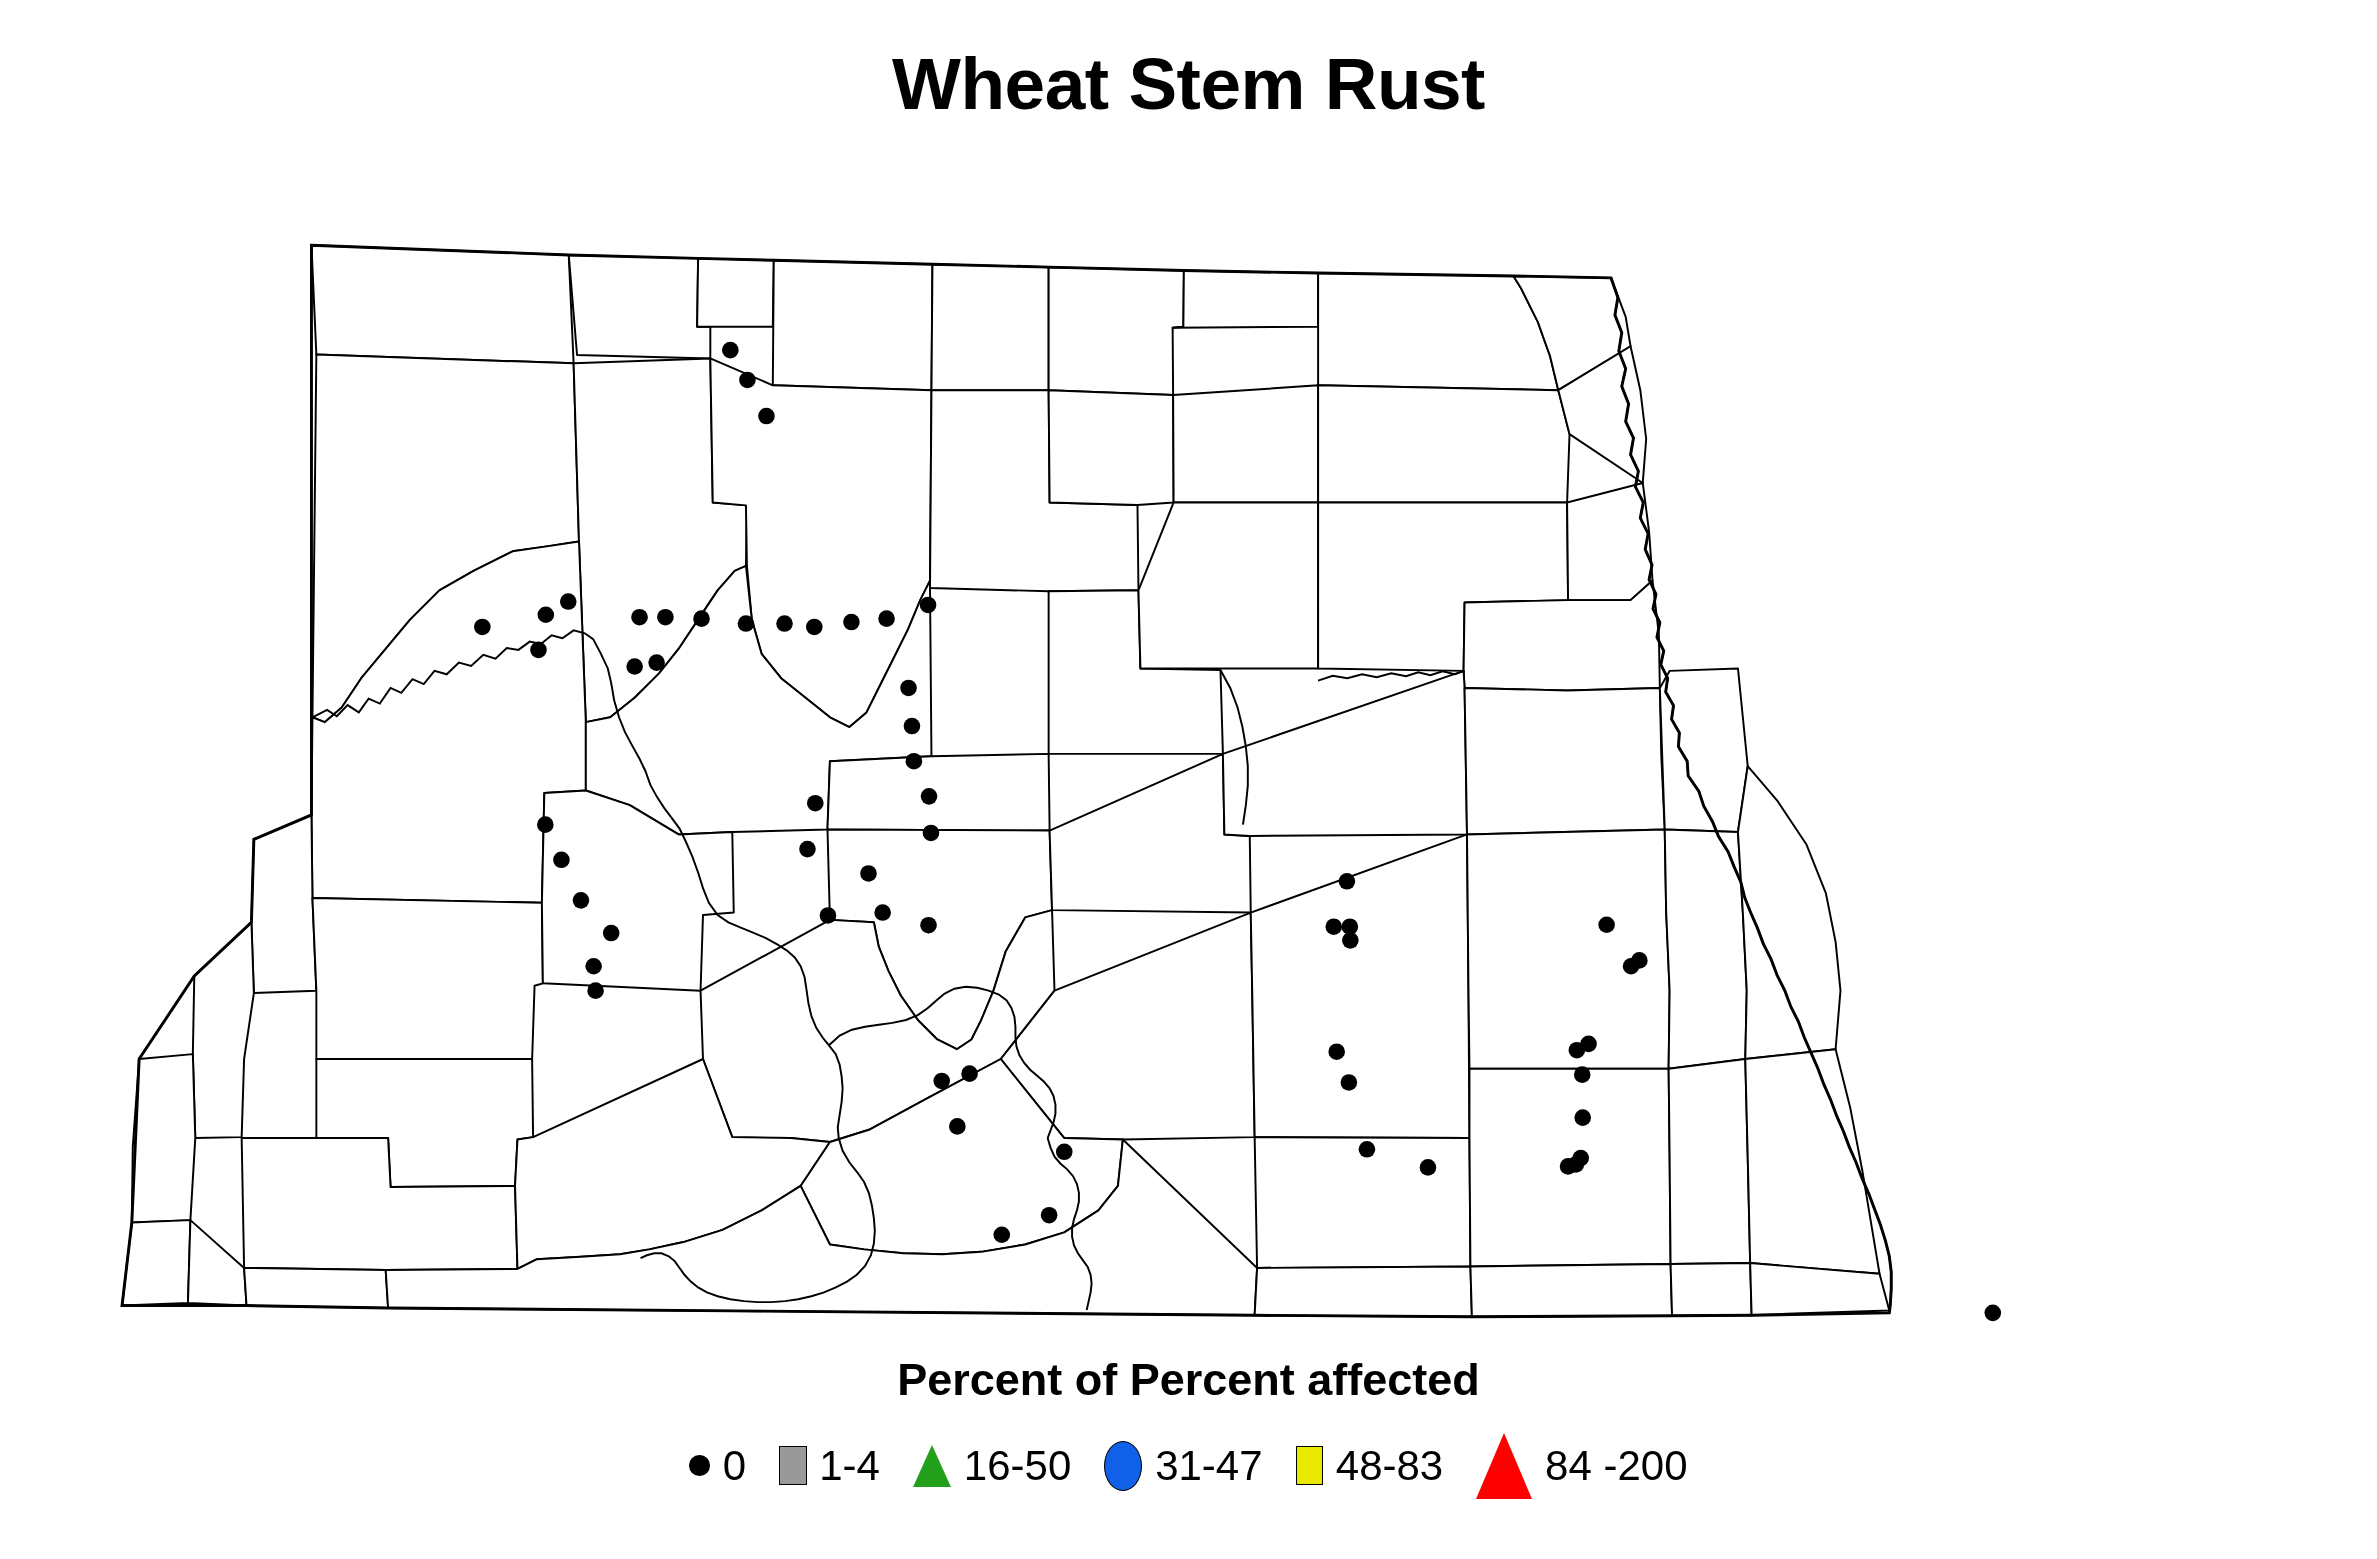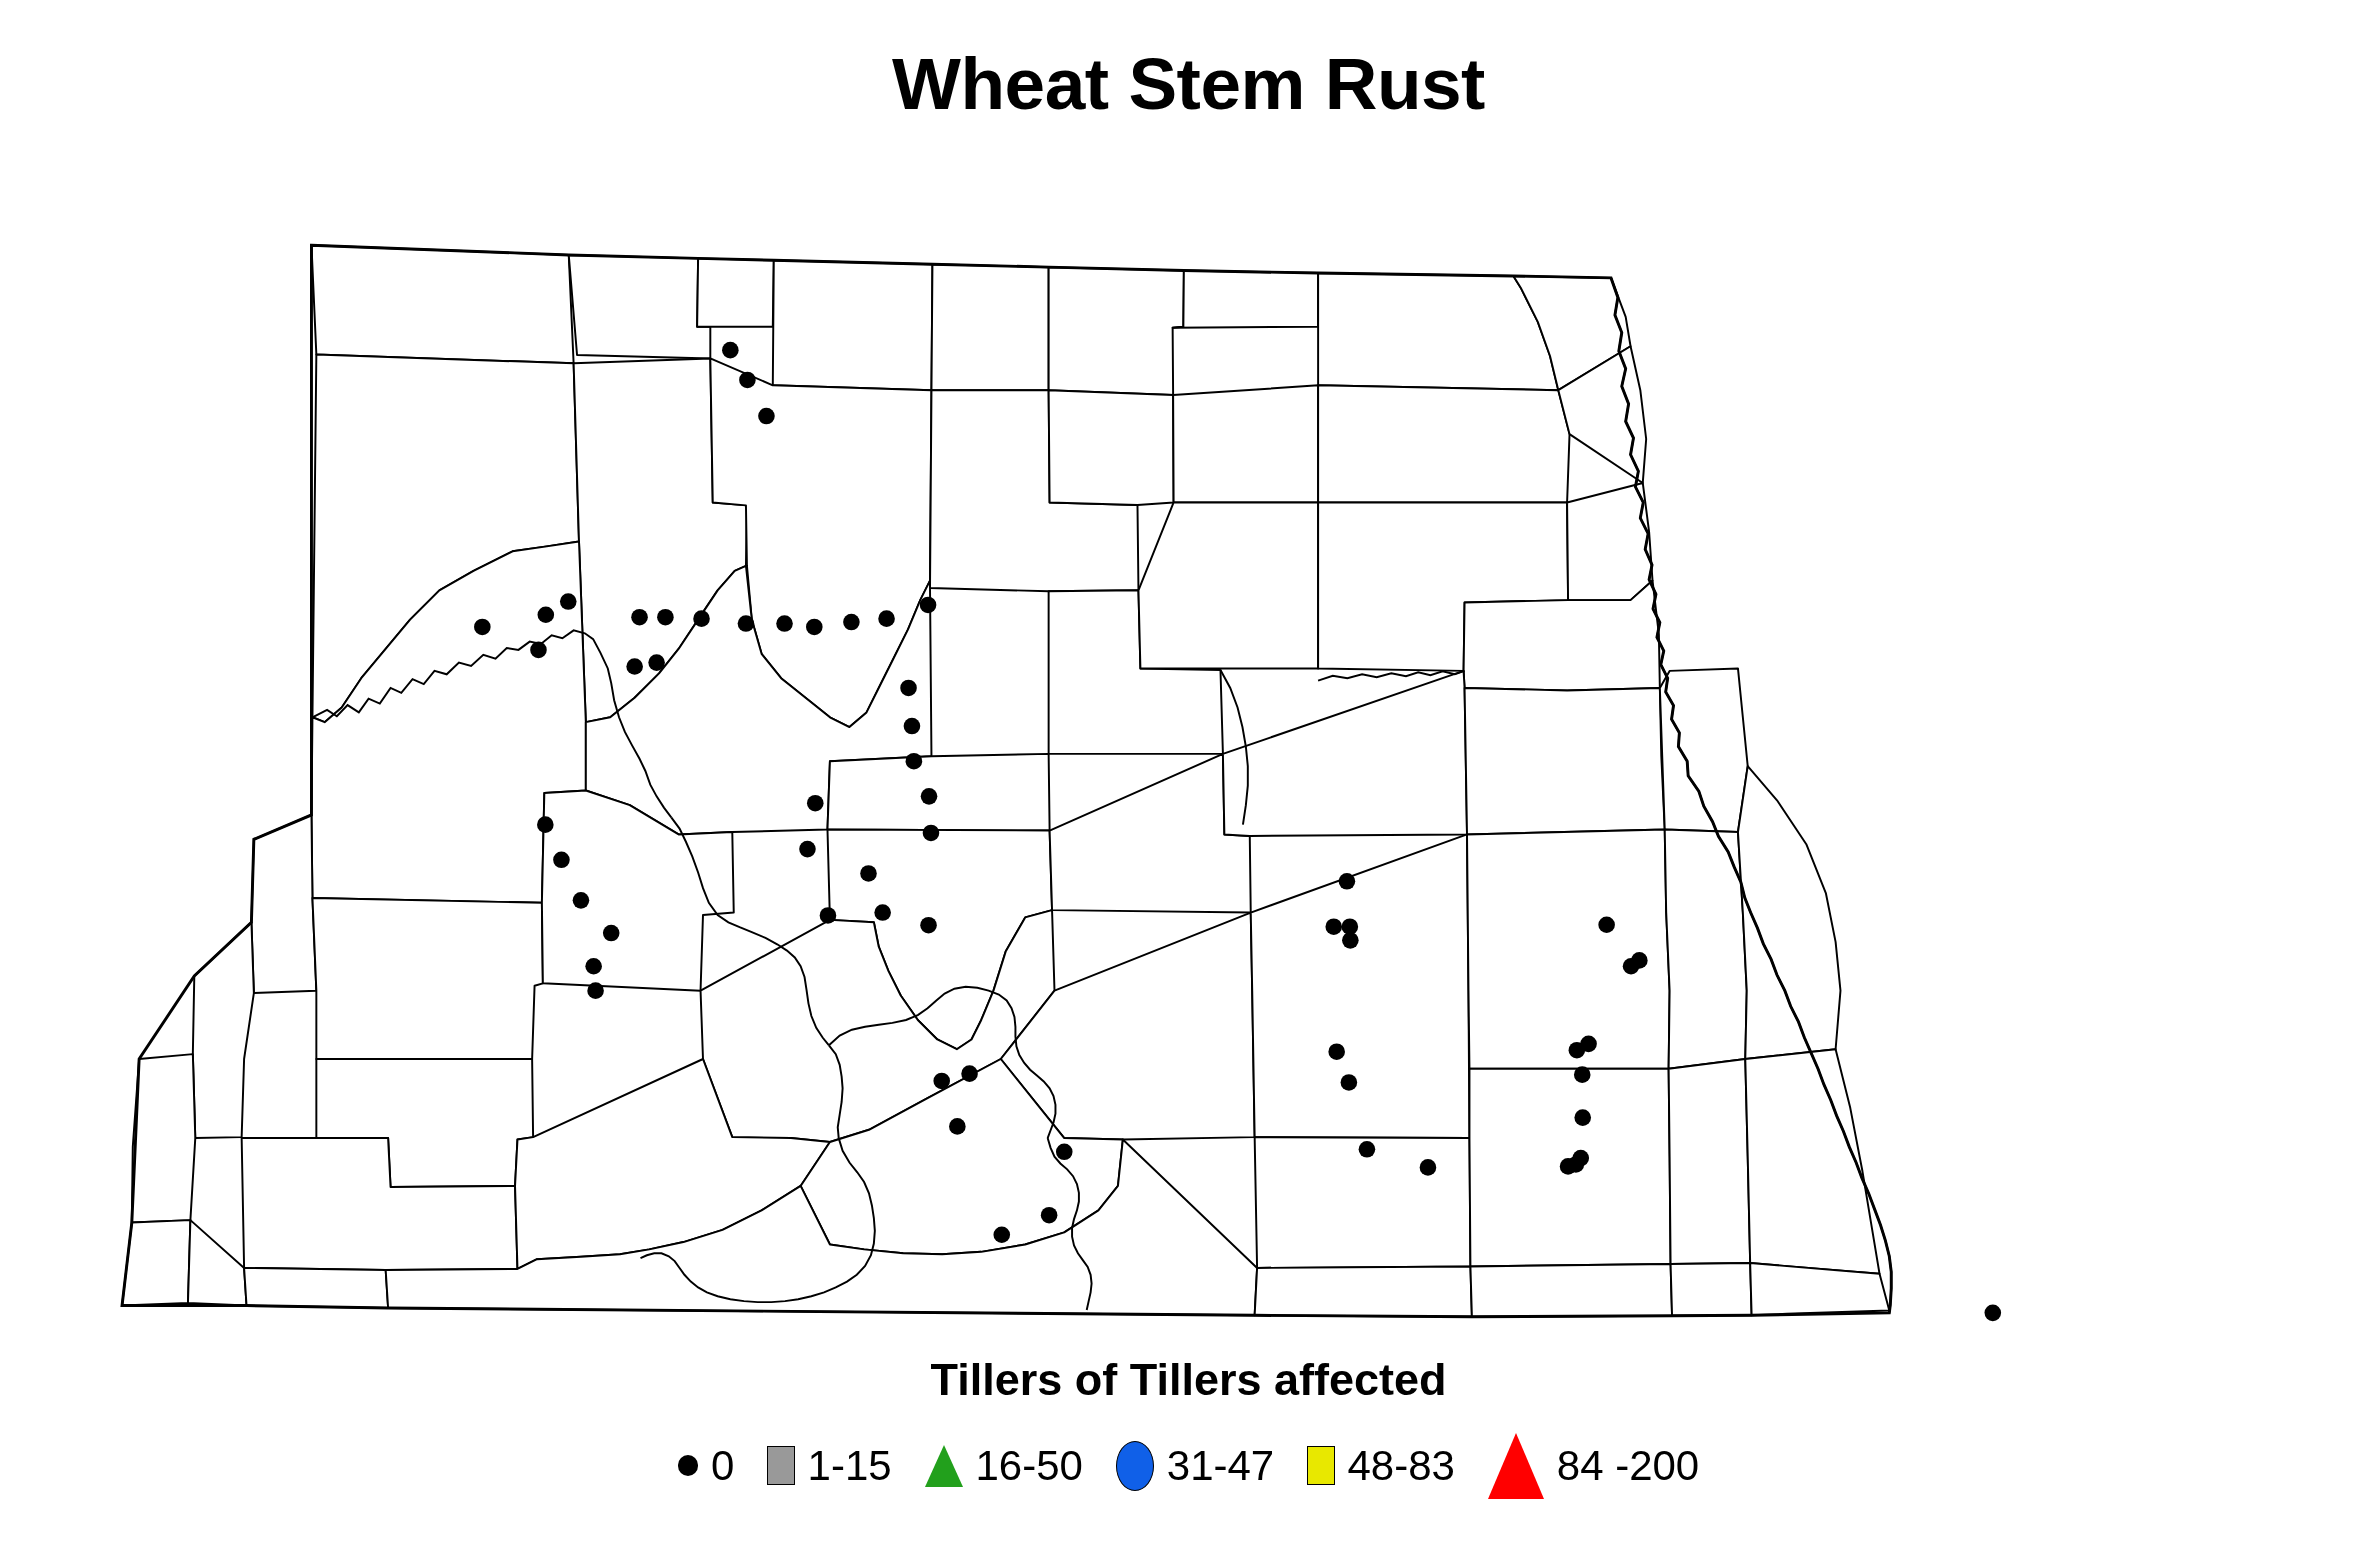--- a/index.html
+++ b/index.html
@@ -268,29 +268,29 @@
           <circle cx="3228" cy="1916" r="17" class="pt"></circle>
           <circle cx="3238" cy="1903" r="17" class="pt"></circle>
           <circle cx="2149" cy="2020" r="17" class="pt"></circle>
           <circle cx="2052" cy="2060" r="17" class="pt"></circle>
           <circle cx="4082" cy="2220" r="17" class="pt"></circle>
         </g>
     </svg>
   </div>
 
   <div id="legend">
-    <div class="legend-title">Tillers of Tillers affected</div>
+    <div class="legend-title">Percent of Percent affected</div>
     <div class="legend-row" id="legend-row">
         <div class="legend-item">
           <div class="sym sym-dot"></div>
           <span class="legend-label">0</span>
         </div>
         <div class="legend-item">
           <div class="sym sym-square" style="background: rgb(153, 153, 153);"></div>
-          <span class="legend-label">1-15</span>
+          <span class="legend-label">1-4</span>
         </div>
         <div class="legend-item">
           <div class="sym sym-tri-sm" style="border-bottom-color: rgb(34, 160, 28);"></div>
           <span class="legend-label">16-50</span>
         </div>
         <div class="legend-item">
           <div class="sym sym-circle" style="background: rgb(16, 96, 232);"></div>
           <span class="legend-label">31-47</span>
         </div>
         <div class="legend-item">

